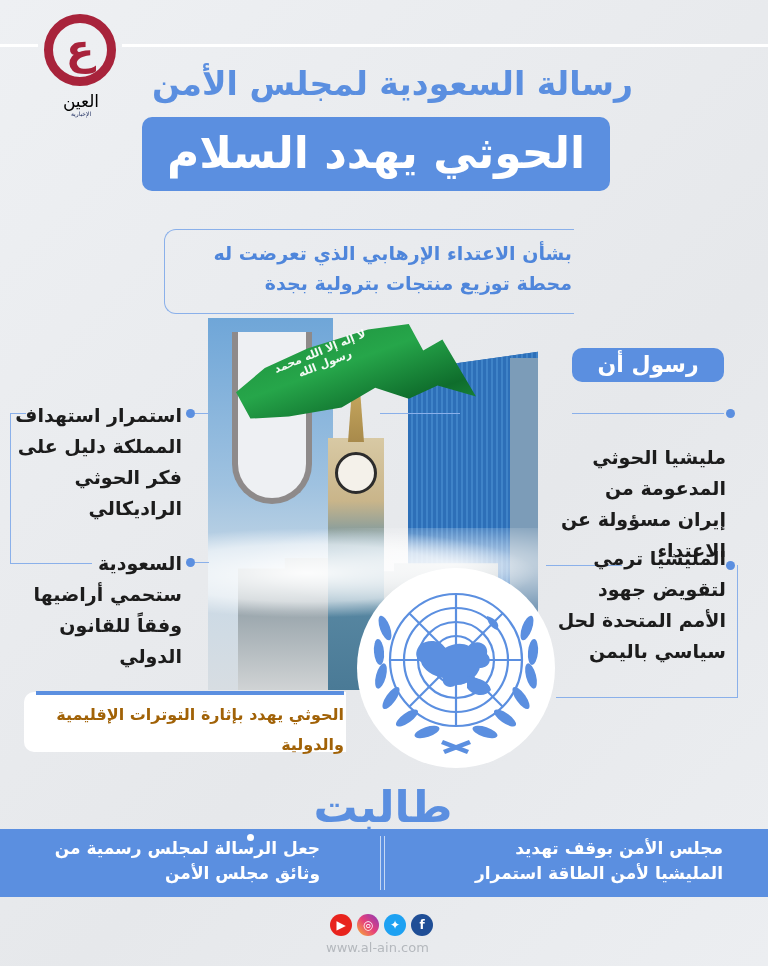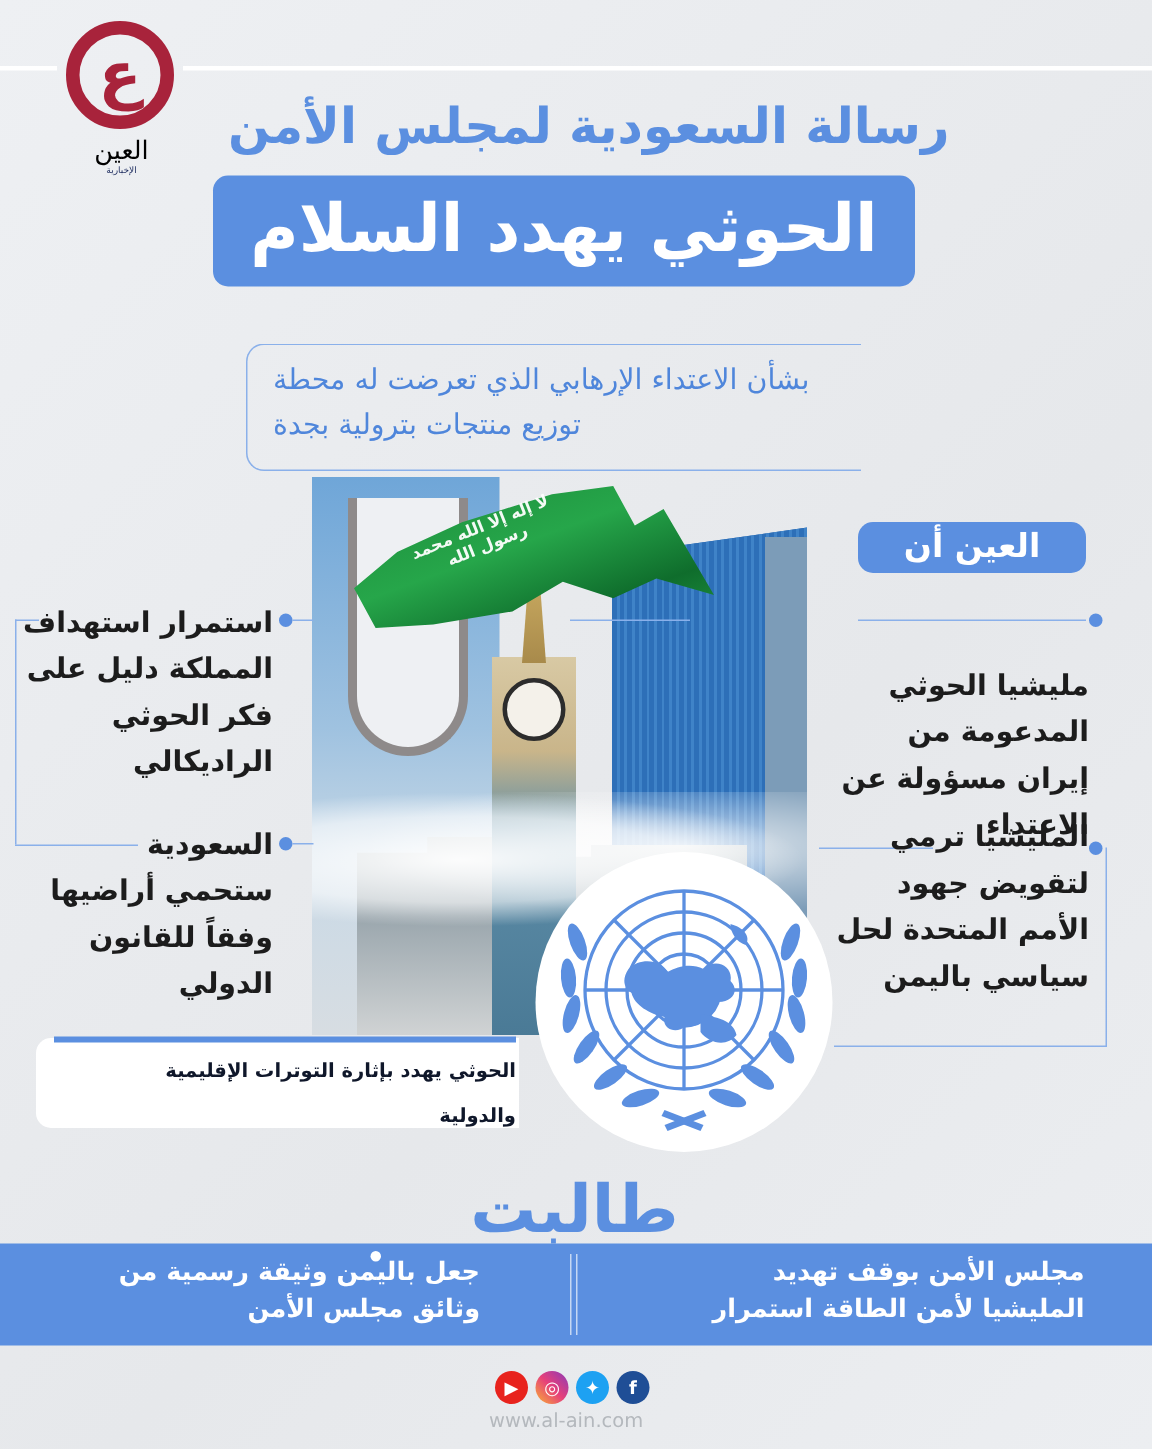--- a/index.html
+++ b/index.html
@@ -22,21 +22,21 @@
   .logo-glyph { position: absolute; left: 0; top: 6px; width: 76px; text-align: center; font-size: 42px; font-weight: bold; color: #a8233b; line-height: 60px; font-family: "DejaVu Sans", sans-serif; }
   .logo-name { position: absolute; left: 4px; top: 78px; width: 70px; text-align: center; font-size: 17px; font-weight: normal; color: #000000; line-height: 18px; }
   .logo-sub { position: absolute; left: 4px; top: 96px; width: 70px; text-align: center; font-size: 6px; color: #1b2a5e; }
 
   
   .title1 { right: 135px; top: 64px; font-size: 33px; font-weight: bold; color: #5b8fe0; white-space: nowrap; }
   .title2 { left: 142px; top: 117px; width: 468px; height: 74px; background: #5b8fe0; border-radius: 10px; color: #fff; font-size: 44px; font-weight: bold; text-align: center; line-height: 72px; }
 
   
   .intro { left: 164px; top: 229px; width: 410px; height: 85px; border: 1px solid #8ab0ea; border-right: none; border-radius: 12px 0 0 12px; }
-  .intro-text { right: 196px; top: 238px; width: 390px; font-size: 19px; color: #4f86db; line-height: 30px; text-align: left; font-weight: normal; }
+  .intro-text { right: 196px; top: 238px; width: 390px; font-size: 19px; color: #4f86db; line-height: 30px; text-align: right; font-weight: bold; }
 
   
   .collage { left: 208px; top: 318px; width: 330px; height: 372px; overflow: hidden; }
   .bld-left { position: absolute; left: 0; top: 0; width: 125px; height: 372px;
     background: linear-gradient(180deg, #6fa6d8 0%, #9fc2e0 45%, #c9d9e6 70%, #d7dde2 100%); }
   .bld-left-hole { position: absolute; left: 24px; top: 14px; width: 80px; height: 172px; border-radius: 0 0 40px 40px; background: #eef0f3; border: 6px solid #8e8a8a; border-top: none; }
   .bld-right { position: absolute; left: 200px; top: 52px; width: 130px; height: 320px;
     background: repeating-linear-gradient(90deg, #2d6fb8 0 3px, #3f83c8 3px 5px), #2f6eb5; transform: skewY(-8deg); transform-origin: left bottom; }
   .bld-right-side { position: absolute; left: 302px; top: 40px; width: 28px; height: 300px; background: #7c9cb8; }
   .clock-tower { position: absolute; left: 120px; top: 120px; width: 56px; height: 252px;
@@ -65,21 +65,21 @@
   .vline { width: 1px; background: #8ab0ea; }
 
   .pt-r1 { right: 42px; top: 402px; width: 200px; margin-top: 40px; }
   .pt-r2 { right: 42px; top: 543px; width: 200px; }
   .pt-l1 { right: 586px; top: 400px; width: 180px; }
   .pt-l2 { right: 586px; top: 548px; width: 180px; }
 
   
   .threat { left: 24px; top: 692px; width: 322px; height: 60px; background: #fff; border-radius: 10px 0 0 10px; }
   .threat-bar { left: 36px; top: 691px; width: 308px; height: 4px; background: #5b8fe0; }
-  .threat-text { right: 424px; top: 700px; width: 320px; font-size: 13px; font-weight: bold; color: #0f172a; line-height: 30px; text-align: right; white-space: pre-line; }
+  .threat-text { right: 424px; top: 700px; width: 320px; font-size: 16px; font-weight: bold; color: #a16207; line-height: 30px; text-align: right; white-space: pre-line; }
 
   
   .demand { left: 298px; top: 776px; width: 170px; text-align: center; font-size: 44px; font-weight: bold; color: #5b8fe0; line-height: 62px; }
 
   
   .bar { left: 0; top: 829px; width: 768px; height: 68px; background: #5b8fe0; }
   .bar-divider1 { left: 380px; top: 836px; width: 1px; height: 54px; background: #c5d8f4; }
   .bar-divider2 { left: 384px; top: 836px; width: 1px; height: 54px; background: #c5d8f4; }
   .bar-dot2 { left: 247px; top: 834px; width: 7px; height: 7px; border-radius: 50%; background: #fff; }
   .bar-text { font-size: 17px; color: #fff; line-height: 25px; text-align: right; white-space: pre-line; font-weight: bold; }
@@ -156,21 +156,21 @@
       <ellipse cx="174" cy="108" rx="5" ry="13" transform="rotate(-15 174 108)"></ellipse>
       <ellipse cx="164" cy="130" rx="5" ry="13" transform="rotate(-35 164 130)"></ellipse>
       <ellipse cx="148" cy="150" rx="5" ry="13" transform="rotate(-55 148 150)"></ellipse>
       <ellipse cx="128" cy="164" rx="5" ry="13" transform="rotate(-72 128 164)"></ellipse>
       <path d="M86 172 L112 182 L110 186 L84 176 Z"></path>
       <path d="M112 172 L86 182 L88 186 L114 176 Z"></path>
     </g>
   </svg>
 </div>
 
-<div class="abs pill">العين أن</div>
+<div class="abs pill">رسول أن</div>
 
 <div class="abs dot" style="left:726px; top:409px;"></div>
 <div class="abs hline" style="left:572px; top:413px; width:152px;"></div>
 <div class="abs hline" style="left:380px; top:413px; width:80px;"></div>
 <div class="abs pt pt-r1">مليشيا الحوثي
 المدعومة من
 إيران مسؤولة عن
 الاعتداء</div>
 
 <div class="abs dot" style="left:726px; top:561px;"></div>
@@ -205,21 +205,21 @@
 والدولية</div>
 
 <div class="abs demand">طالبت</div>
 
 <div class="abs bar"></div>
 <div class="abs bar-divider1"></div>
 <div class="abs bar-divider2"></div>
 <div class="abs bar-dot2"></div>
 <div class="abs bar-text bar-r">مجلس الأمن بوقف تهديد
 المليشيا لأمن الطاقة استمرار</div>
-<div class="abs bar-text bar-l">جعل باليمن وثيقة رسمية من
+<div class="abs bar-text bar-l">جعل الرسالة لمجلس رسمية من
 وثائق مجلس الأمن</div>
 
 <div class="abs socials">
   <div class="soc" style="background:#e8231d;">▶</div>
   <div class="soc" style="background:linear-gradient(45deg,#f9b233,#e6407a,#8a3ab9);">◎</div>
   <div class="soc" style="background:#1da1f2;">✦</div>
   <div class="soc" style="background:#1f4e96;">f</div>
 </div>
 <div class="abs url">www.al-ain.com</div>
 

